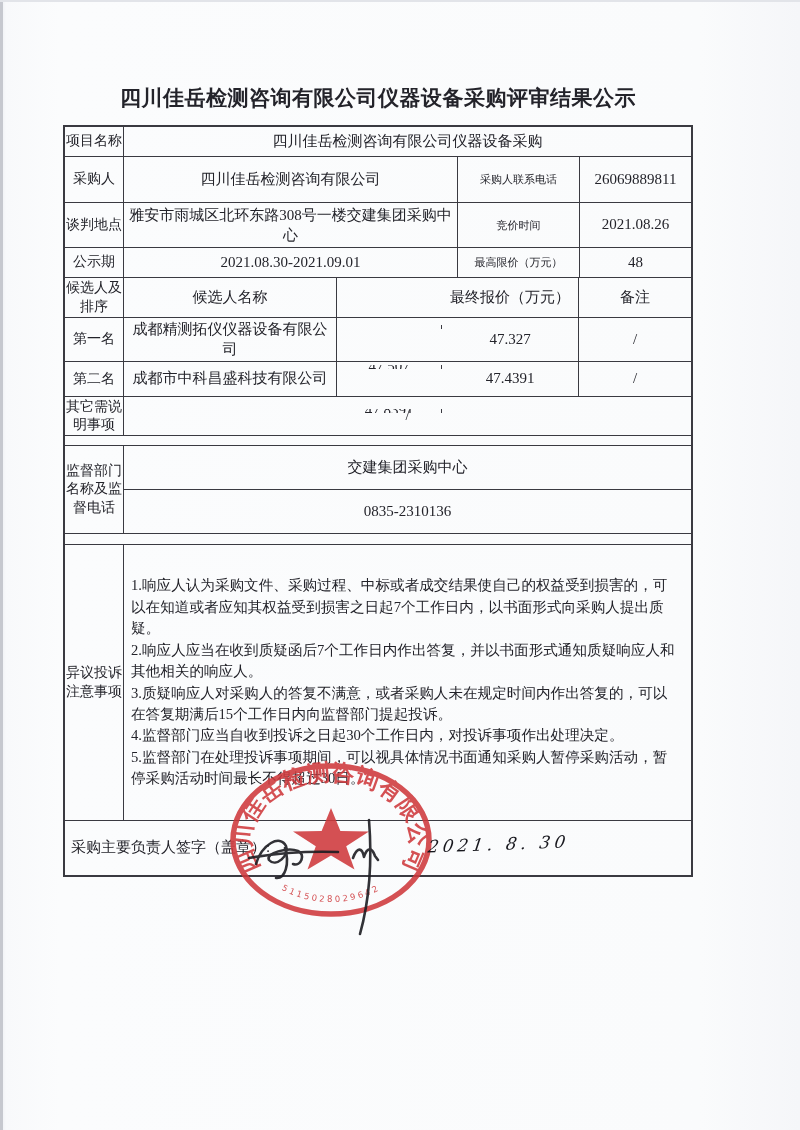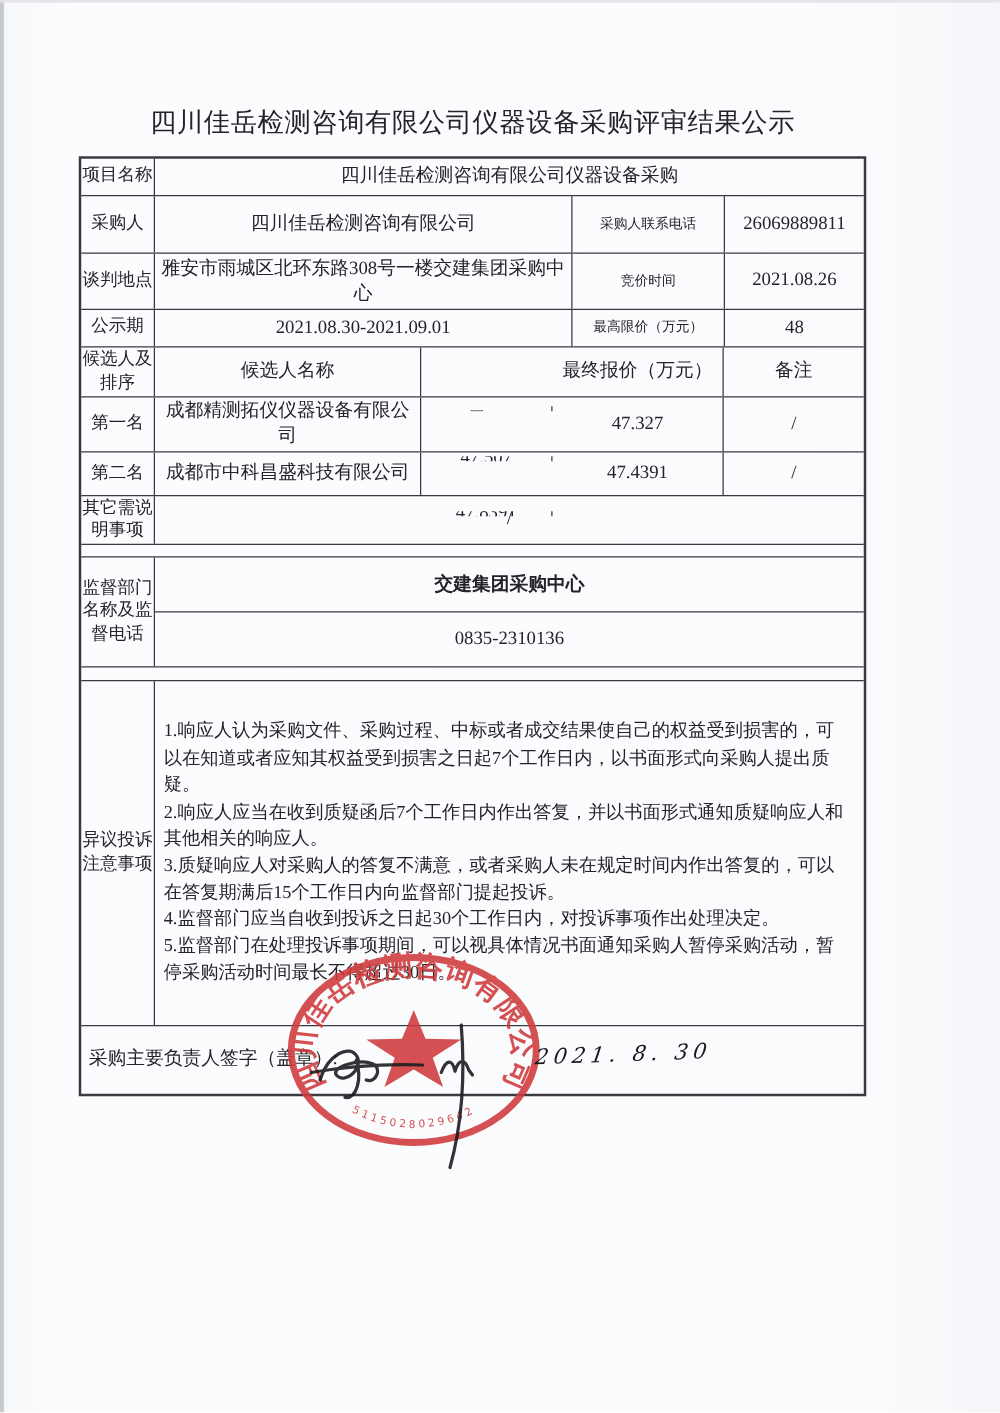--- a/index.html
+++ b/index.html
@@ -9,21 +9,21 @@
     background:linear-gradient(90deg,#eceef2 0px,#f8f9fb 6px,#fbfcfd 60px,#fafbfc 700px,#f5f6f9 800px);
     font-family:"Liberation Serif", serif;
     color:#23232a;
     overflow:hidden;
   }
   .edge-left { position:absolute; left:0; top:0; width:3px; height:100%; background:#c6c8cf; }
   .edge-top  { position:absolute; left:0; top:0; width:100%; height:2px; background:#e2e4e9; }
 
   .doc-title {
     position:absolute; left:63px; top:84px; width:630px;
-    text-align:center; font-size:21px; font-weight:normal; letter-spacing:.5px;
+    text-align:center; font-size:21px; font-weight:bold; letter-spacing:.5px;
   }
 
   .doc-table {
     position:absolute; left:63px; top:125px; width:630px;
     border:2px solid #3a3a41; box-sizing:border-box;
     font-size:15px; background:transparent;
   }
   .tr { display:flex; border-bottom:1.6px solid #3a3a41; box-sizing:border-box; align-items:stretch; }
   .tr:last-child { border-bottom:none; }
   .td {
@@ -35,21 +35,21 @@
   .label-cell { width:59px; flex:none; font-size:14px; padding:2px 1px; line-height:1.3; }
   .grow { flex:1; }
   .w-mid   { width:334px; flex:none; }
   .w-c3    { width:122px; flex:none; font-size:11px; }
   .w-name  { width:213px; flex:none; }
   .w-offer1{ width:105px; flex:none;margin-top:47px; }
   .w-offer2{ width:137px; flex:none; }
   .spacer  { height:10px; }
   .sub-col { flex:1; display:flex; flex-direction:column; }
   .sub-row { flex:1; display:flex; align-items:center; justify-content:center; box-sizing:border-box; }
-  .sub-row.first { border-bottom:1.6px solid #3a3a41;font-weight:bold; }
+  .sub-row.first { border-bottom:1.6px solid #3a3a41; }
   .complaint-body {
     flex:1; display:flex; flex-direction:column; justify-content:center;
     text-align:left; padding:8px 10px 8px 7px; font-size:14.6px; line-height:1.47;
   }
   .signature-row .td { justify-content:flex-start; padding-left:6px; text-align:left; }
 
   .stamp-svg { position:absolute; left:226px; top:760px; pointer-events:none; }
   .sign-svg  { position:absolute; left:238px; top:806px; pointer-events:none; }
   .hand-date {
     position:absolute; left:428px; top:834px;

